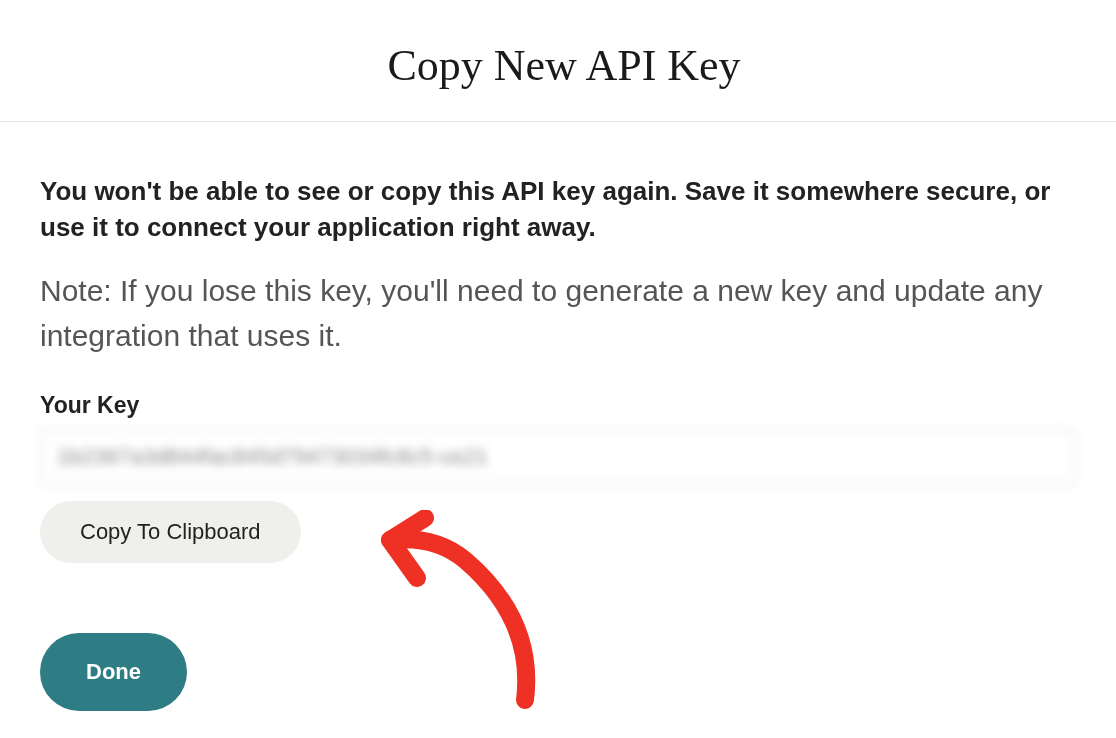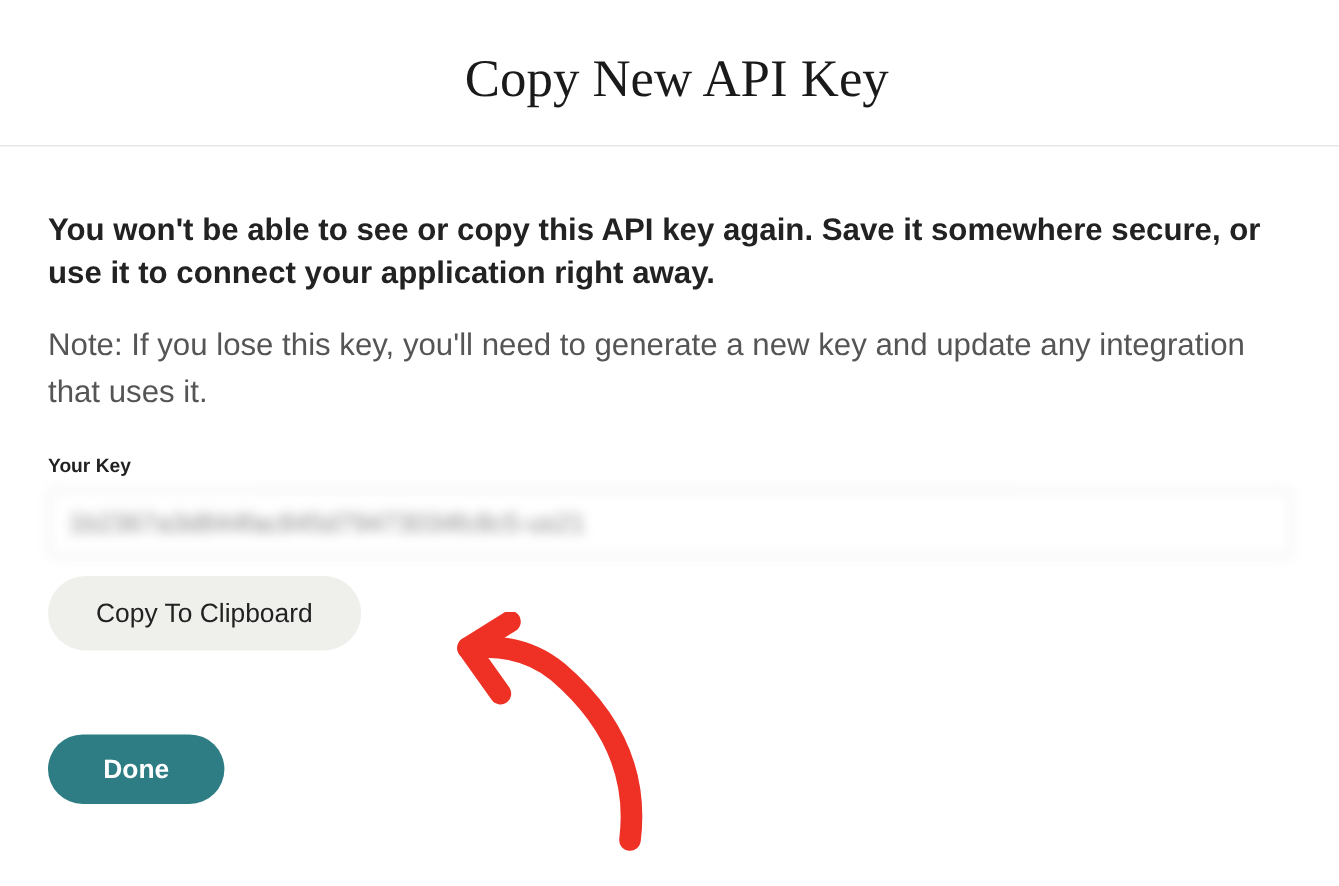--- a/index.html
+++ b/index.html
@@ -29,28 +29,28 @@
     }
     .warning {
       font-size: 26px;
       font-weight: 700;
       color: #222;
       line-height: 1.4;
       margin-bottom: 22px;
       margin-top: 11px;
     }
     .note {
-      font-size: 26px;
+      font-size: 30px;
       font-weight: 400;
       color: #555;
       line-height: 1.5;
       margin-bottom: 34px;
     }
     .field-label {
-      font-size: 16px;
+      font-size: 23px;
       font-weight: 600;
       color: #222;
       margin-bottom: 10px;
       display: block;
     }
     .key-field {
       width: 100%;
       border: 1px solid #cfcfcf;
       border-radius: 4px;
       padding: 14px 16px;
@@ -73,21 +73,21 @@
       font-weight: 500;
       cursor: pointer;
       font-family: inherit;
     }
     .done-btn {
       display: inline-block;
       background: #2f7d84;
       color: #fff;
       border: none;
       border-radius: 40px;
-      padding: 16px 46px;
+      padding: 26px 46px;
       font-size: 22px;
       font-weight: 600;
       cursor: pointer;
       margin-top: 70px;
       font-family: inherit;
     }
     .arrow-annotation {
       position: absolute;
       left: 355px;
       top: 510px;

